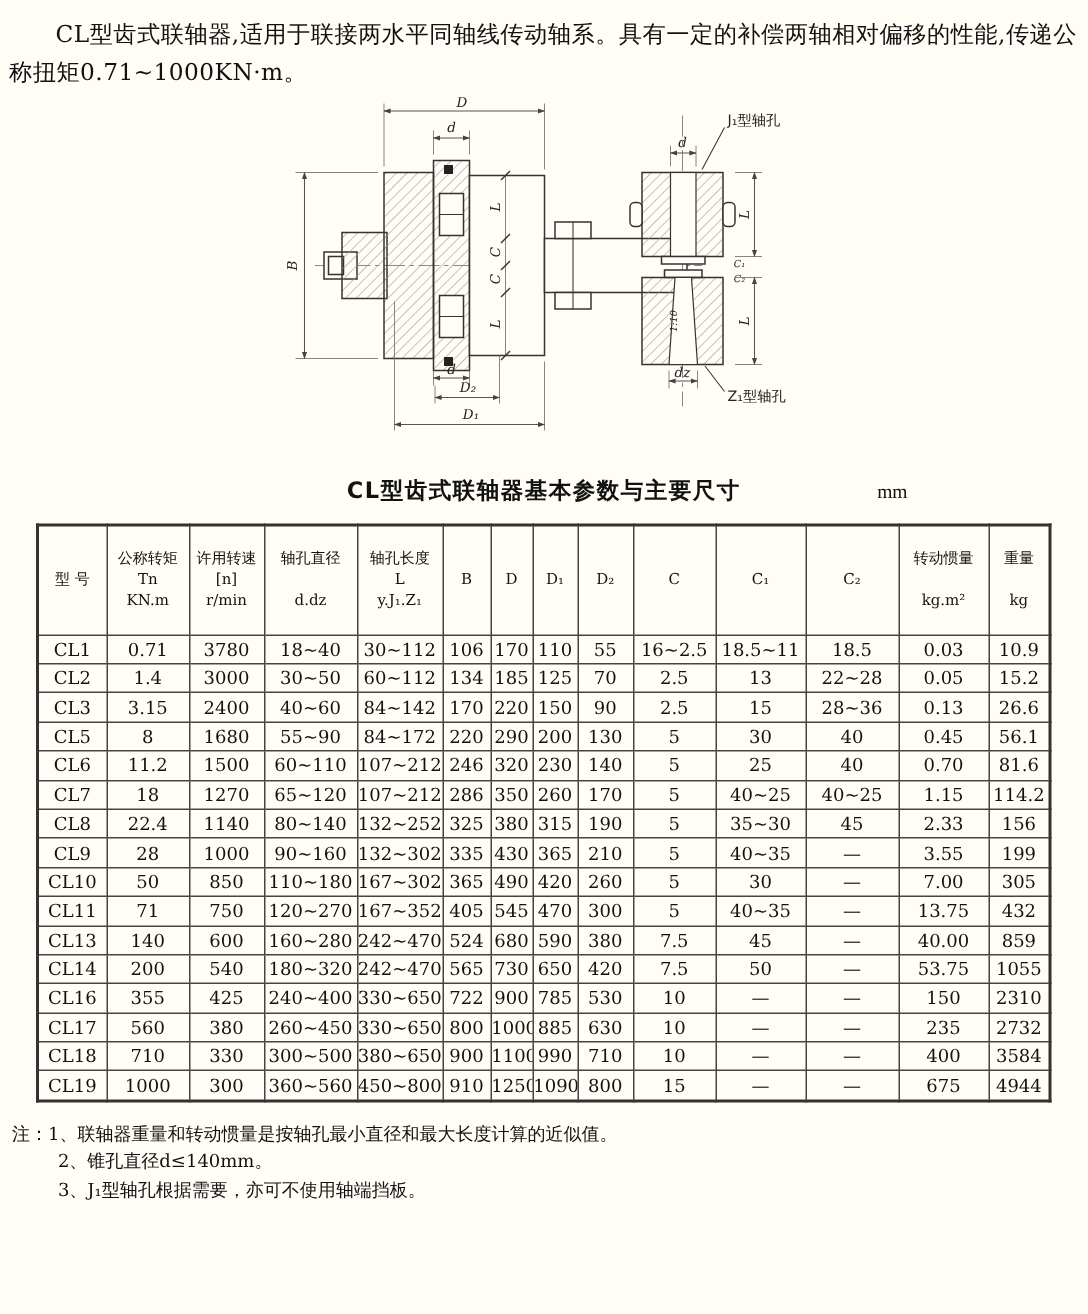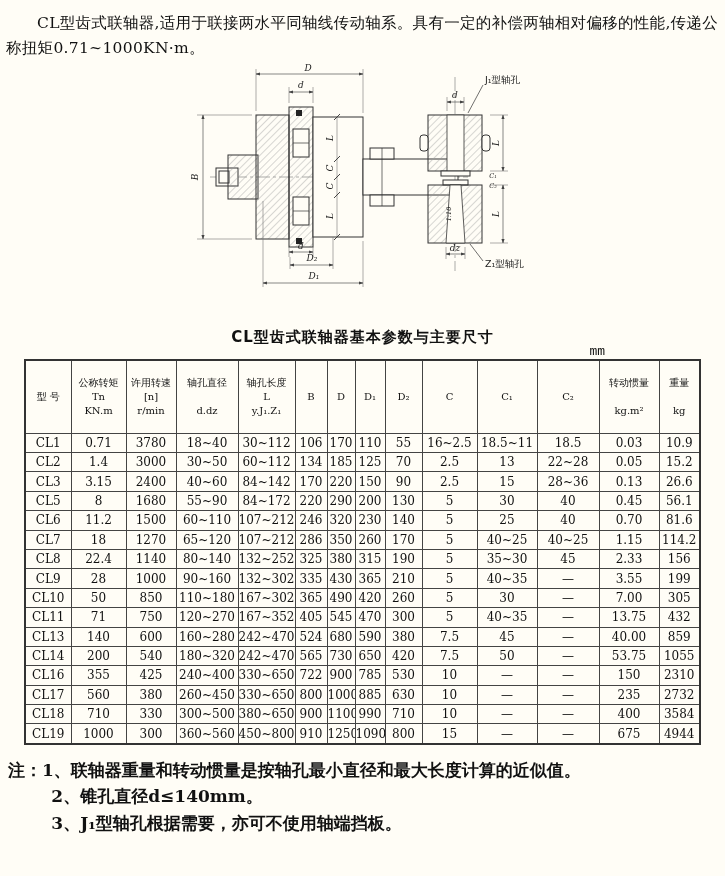--- a/index.html
+++ b/index.html
@@ -19,43 +19,43 @@
   .cjk{font-size:9.5px;font-style:normal;font-family:"DejaVu Sans","Liberation Sans",sans-serif;}
   .part{fill:url(#hatch);stroke:#333;stroke-width:1;}
   .white{fill:#fffdf6;stroke:#333;stroke-width:1;}
   .white2{fill:#fffdf6;stroke:#333;stroke-width:.8;}
   .solid{fill:#222;stroke:none;}
   .cl{stroke:#888;stroke-width:.7;stroke-dasharray:14 3 3 3;fill:none;}
   .dim{stroke:#555;stroke-width:.7;marker-start:url(#ar);marker-end:url(#ar);}
   .ext{stroke:#777;stroke-width:.6;}
   .thin{stroke:#333;stroke-width:.7;fill:none;}
   .tick{stroke:#333;stroke-width:.9;}
-  .table-title-row{position:relative;width:675px;margin:28px auto 10px;text-align:center;height:22px;}
+  .table-title-row{position:relative;width:675px;margin:18px auto 10px;text-align:center;height:22px;}
   .tbl-title{
     font-family:"DejaVu Sans","Liberation Sans",sans-serif;
     font-weight:bold;font-size:15px;letter-spacing:1px;
   }
   .tbl-unit{
-    position:absolute;right:95px;top:17px;font-size:13px;
-    font-family:Liberation Mono, monospace;
+    position:absolute;right:95px;top:3px;font-size:13px;
+    font-family:Liberation Serif, serif;
   }
   table.params{
     width:675px;margin:0 auto;border-collapse:collapse;table-layout:fixed;
     border:2px solid #333;
   }
   table.params th,table.params td{
     border:1px solid #444;text-align:center;vertical-align:middle;
     padding:0;overflow:hidden;
   }
   table.params th{
     font-weight:normal;font-size:10px;line-height:1.4;height:72px;
     white-space:pre-line;
   }
   table.params td{font-size:12px;height:18.4px;}
-  .notes{padding:12px 6px 0 8px;font-size:17px;line-height:1.55;font-weight:bold;}
+  .notes{padding:12px 6px 0 8px;font-size:12px;line-height:1.55;}
   .note-first{display:block;}
   .note-rest{display:block;padding-left:2.55em;}
 </style>
 </head>
 <body>
 
 <div class="page">
 
   <p class="intro">CL型齿式联轴器,适用于联接两水平同轴线传动轴系。具有一定的补偿两轴相对偏移的性能,传递公称扭矩0.71~1000KN·m。</p>
 

